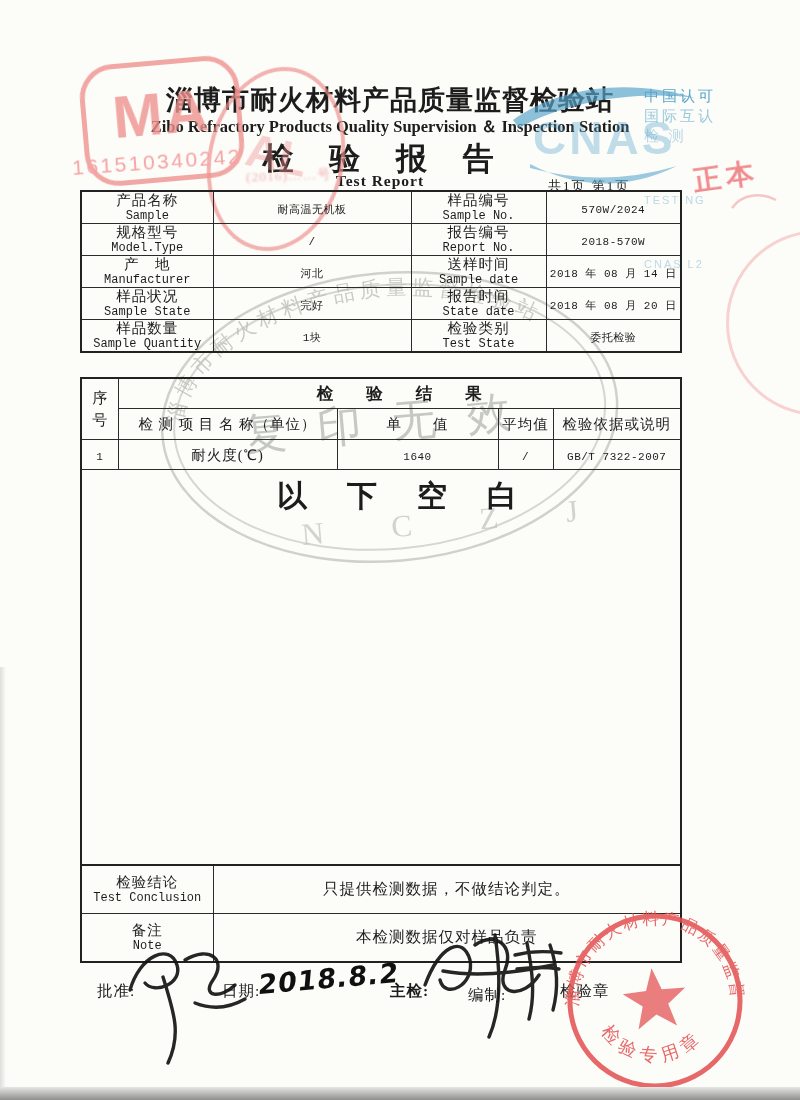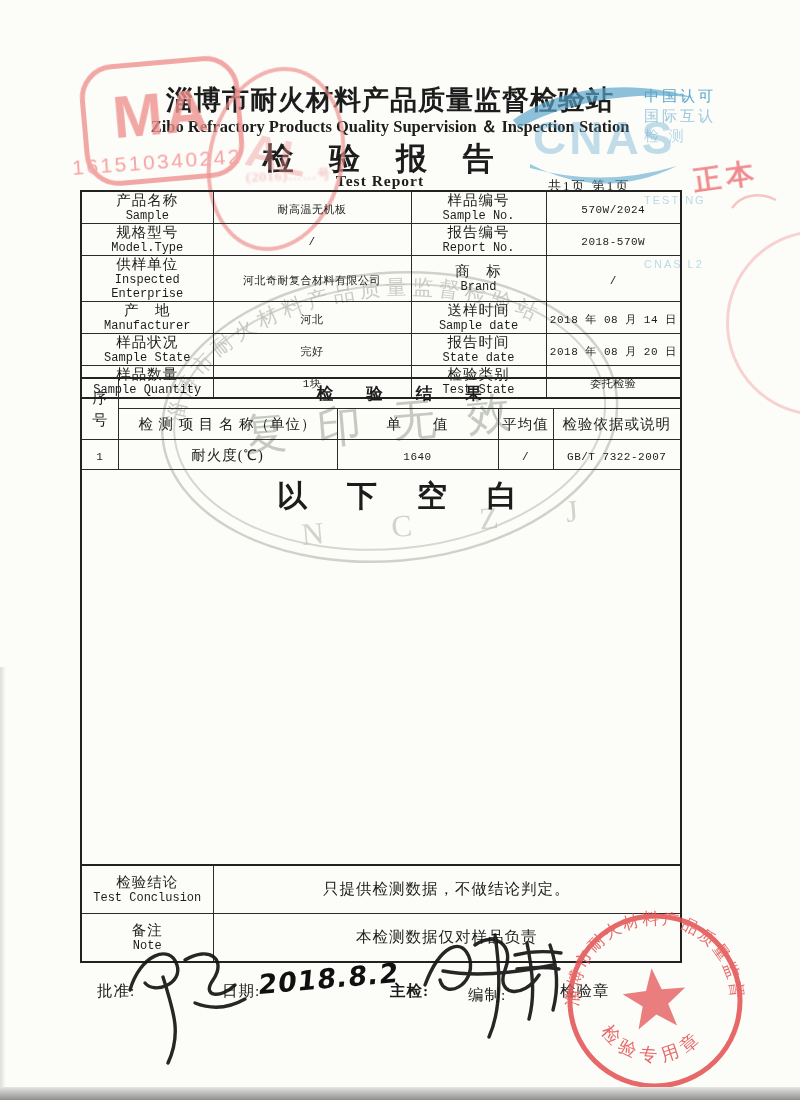--- a/index.html
+++ b/index.html
@@ -147,32 +147,20 @@
           </td>
       <td><span class="val">/</span></td>
       <td>
             <div class="cl">报告编号</div>
             <div class="el">Report No.</div>
           </td>
       <td><span class="val">2018-570W</span></td>
     </tr>
     <tr>
       <td>
-            <div class="cl">供样单位</div>
-            <div class="el">Inspected Enterprise</div>
-          </td>
-      <td><span class="val">河北奇耐复合材料有限公司</span></td>
-      <td>
-            <div class="cl">商　标</div>
-            <div class="el">Brand</div>
-          </td>
-      <td><span class="val">/</span></td>
-    </tr>
-    <tr>
-      <td>
             <div class="cl">产　地</div>
             <div class="el">Manufacturer</div>
           </td>
       <td><span class="val">河北</span></td>
       <td>
             <div class="cl">送样时间</div>
             <div class="el">Sample date</div>
           </td>
       <td><span class="val">2018 年 08 月 14 日</span></td>
     </tr>

